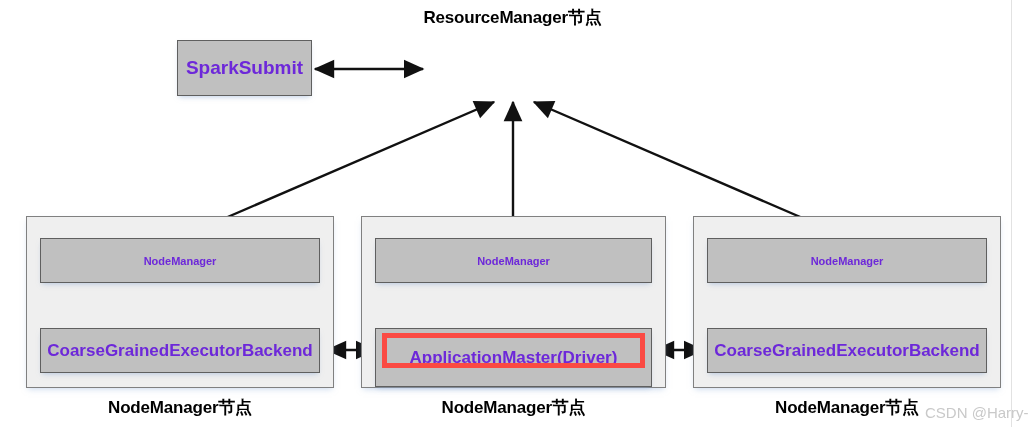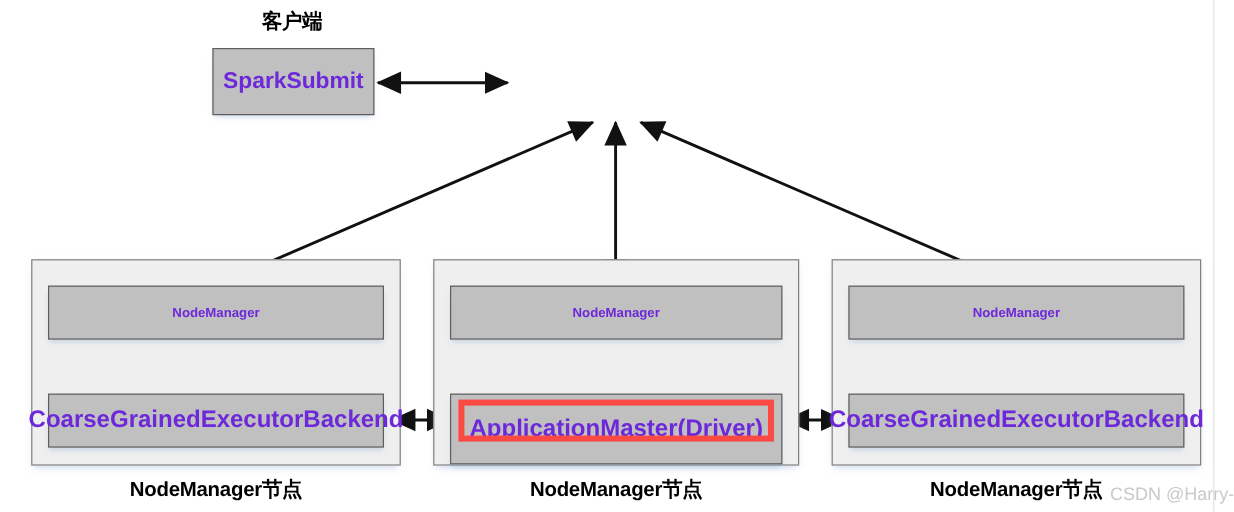--- a/index.html
+++ b/index.html
@@ -29,21 +29,21 @@
     border:1.5px solid #5f5f5f;
     box-shadow:0 3px 5px -2px rgba(140,170,210,.55);
     display:flex;align-items:center;justify-content:center;
     font-weight:bold;color:#6d28d9;
     box-sizing:border-box;
     text-align:center;
     white-space:nowrap;
   }
   .node.top{font-size:19px;}
   .node.nm{font-size:11px;}
-  .node.exec{font-size:20px;}
+  .node.exec{font-size:17px;}
 
   
   .panel{
     position:absolute;
     background:#efefef;
     border:1.5px solid #808080;
     box-shadow:0 3px 6px -2px rgba(150,180,220,.5);
     box-sizing:border-box;
   }
 
@@ -98,22 +98,22 @@
 
       <line x1="513" y1="288" x2="513" y2="324"></line>
 
       <line x1="847" y1="288" x2="847" y2="324"></line>
 
       <line x1="327" y1="350" x2="375" y2="350"></line>
       <line x1="655" y1="350" x2="703" y2="350"></line>
     </g>
   </svg>
 
-  <div class="caption" style="left:177px;top:6px;width:133px;">客户端</div>
 
+  <div class="caption" style="left:410px;top:6px;width:205px;">ResourceManager节点</div>
 
   <div class="node top" style="left:177px;top:40px;width:135px;height:56px;">SparkSubmit</div>
 
 
   <div class="panel" style="left:26px;top:216px;width:308px;height:172px;">
   </div>
   <div class="node nm" style="left:40px;top:238px;width:280px;height:45px;">NodeManager</div>
   <div class="node exec" style="left:40px;top:328px;width:280px;height:45px;">CoarseGrainedExecutorBackend</div>
   <div class="caption" style="left:26px;top:396px;width:308px;">NodeManager节点</div>
 

